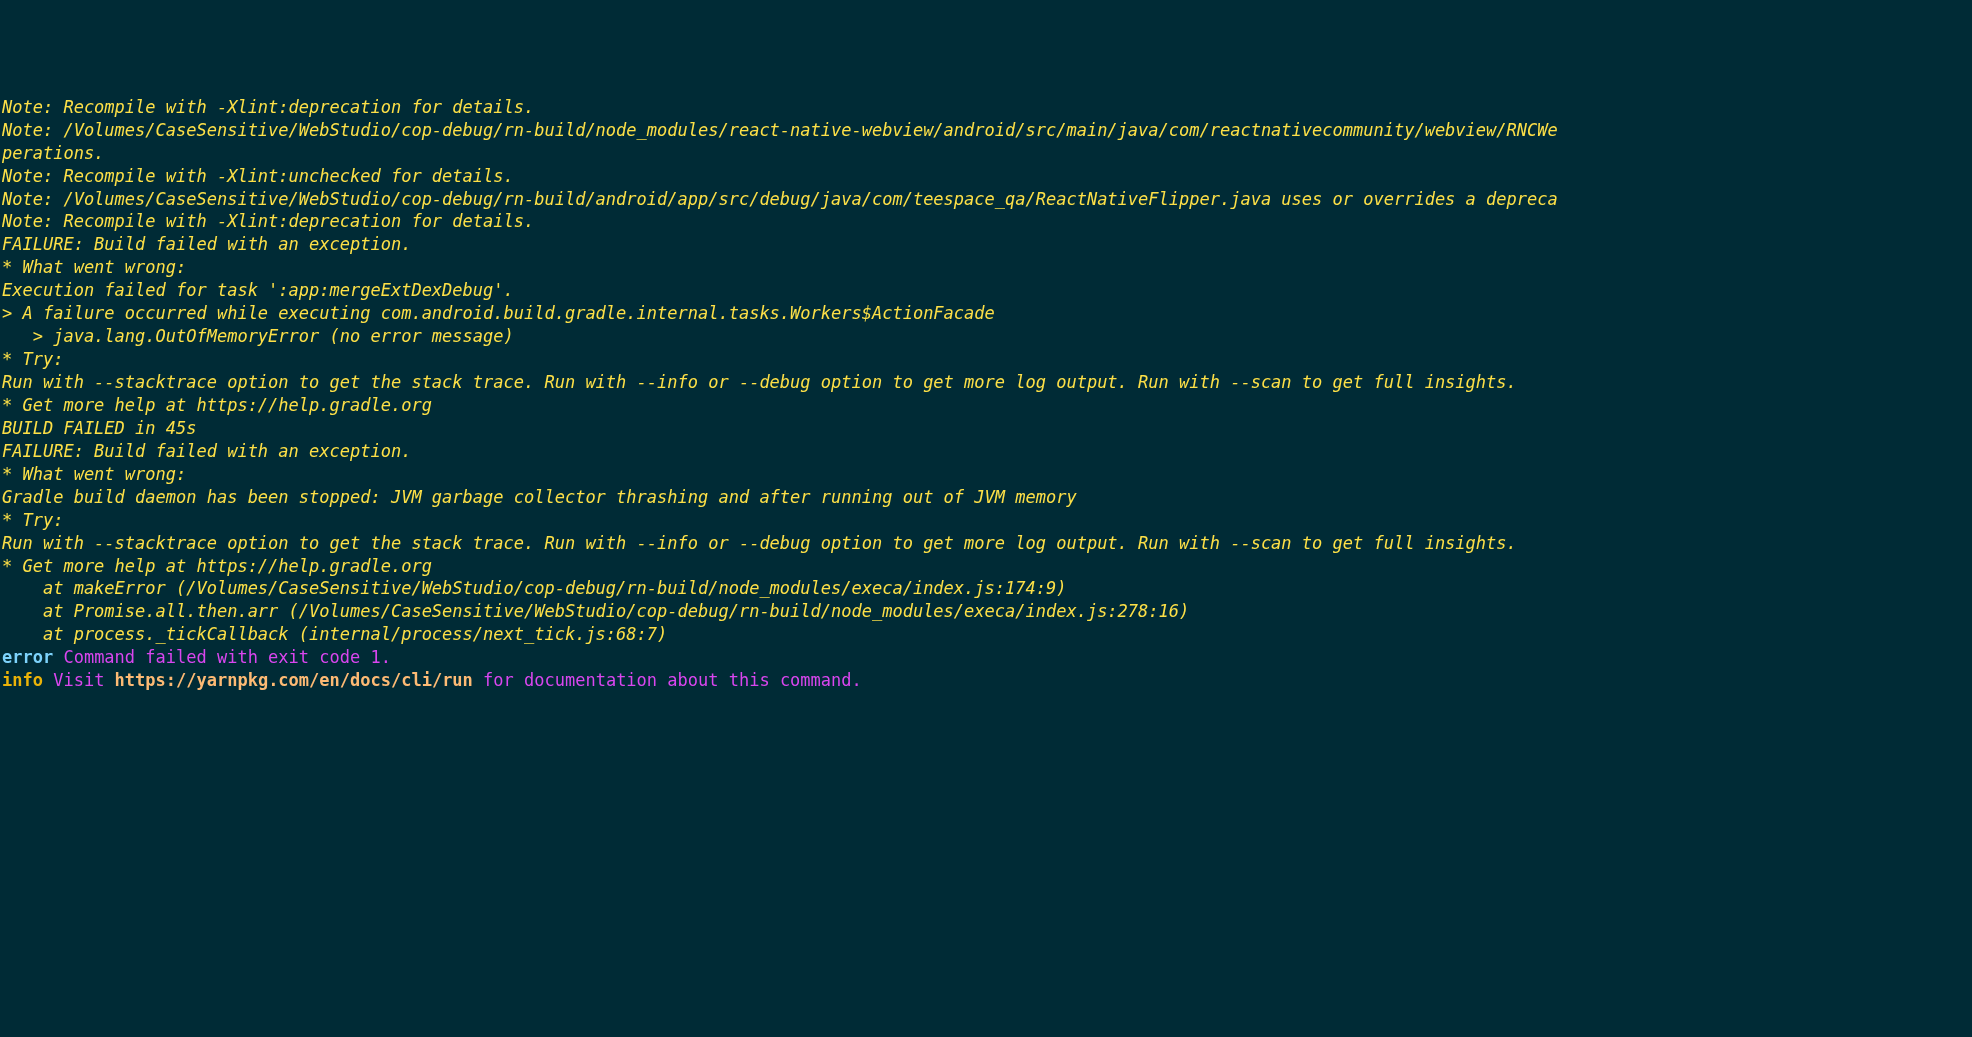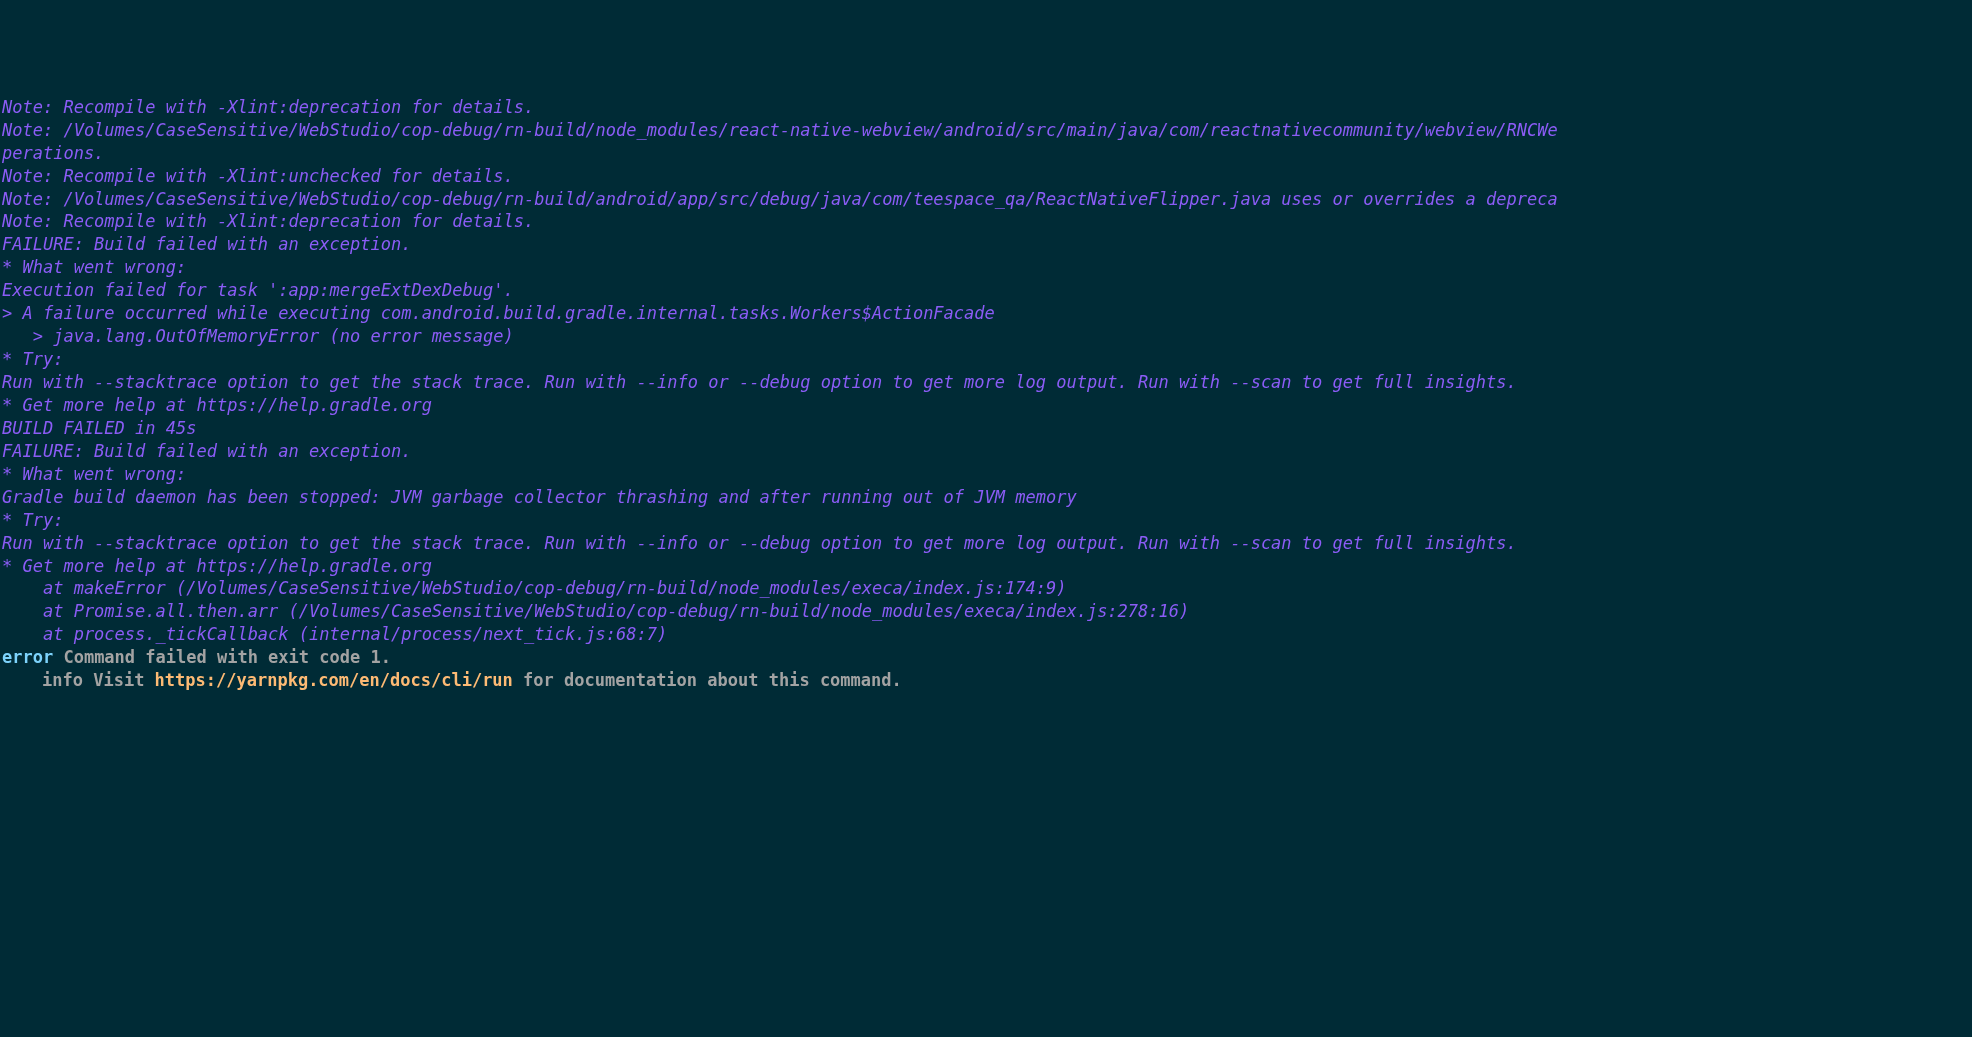--- a/index.html
+++ b/index.html
@@ -15,34 +15,33 @@
       padding: 4px 2px;
       white-space: pre;
       overflow-x: hidden;
       color: #839496;
     }
     .line {
       display: block;
     }
     .italic {
       font-style: italic;
-      color: #8b5cf6;
+      color: #fde047;
     }
     .bold {
-      font-weight: bold;
-      color: #a3a3a3;
+      font-weight: normal;
+      color: #d946ef;
     }
     .error {
       color: #7dd3fc;
       font-weight: bold;
     }
     .info {
-      color: #a3a3a3;
+      color: #eab308;
       font-weight: bold;
-      margin-left: 40px;
     }
     .url {
       color: #fdba74;
       font-weight: bold;
     }
   </style>
 </head>
 <body>
 
 

